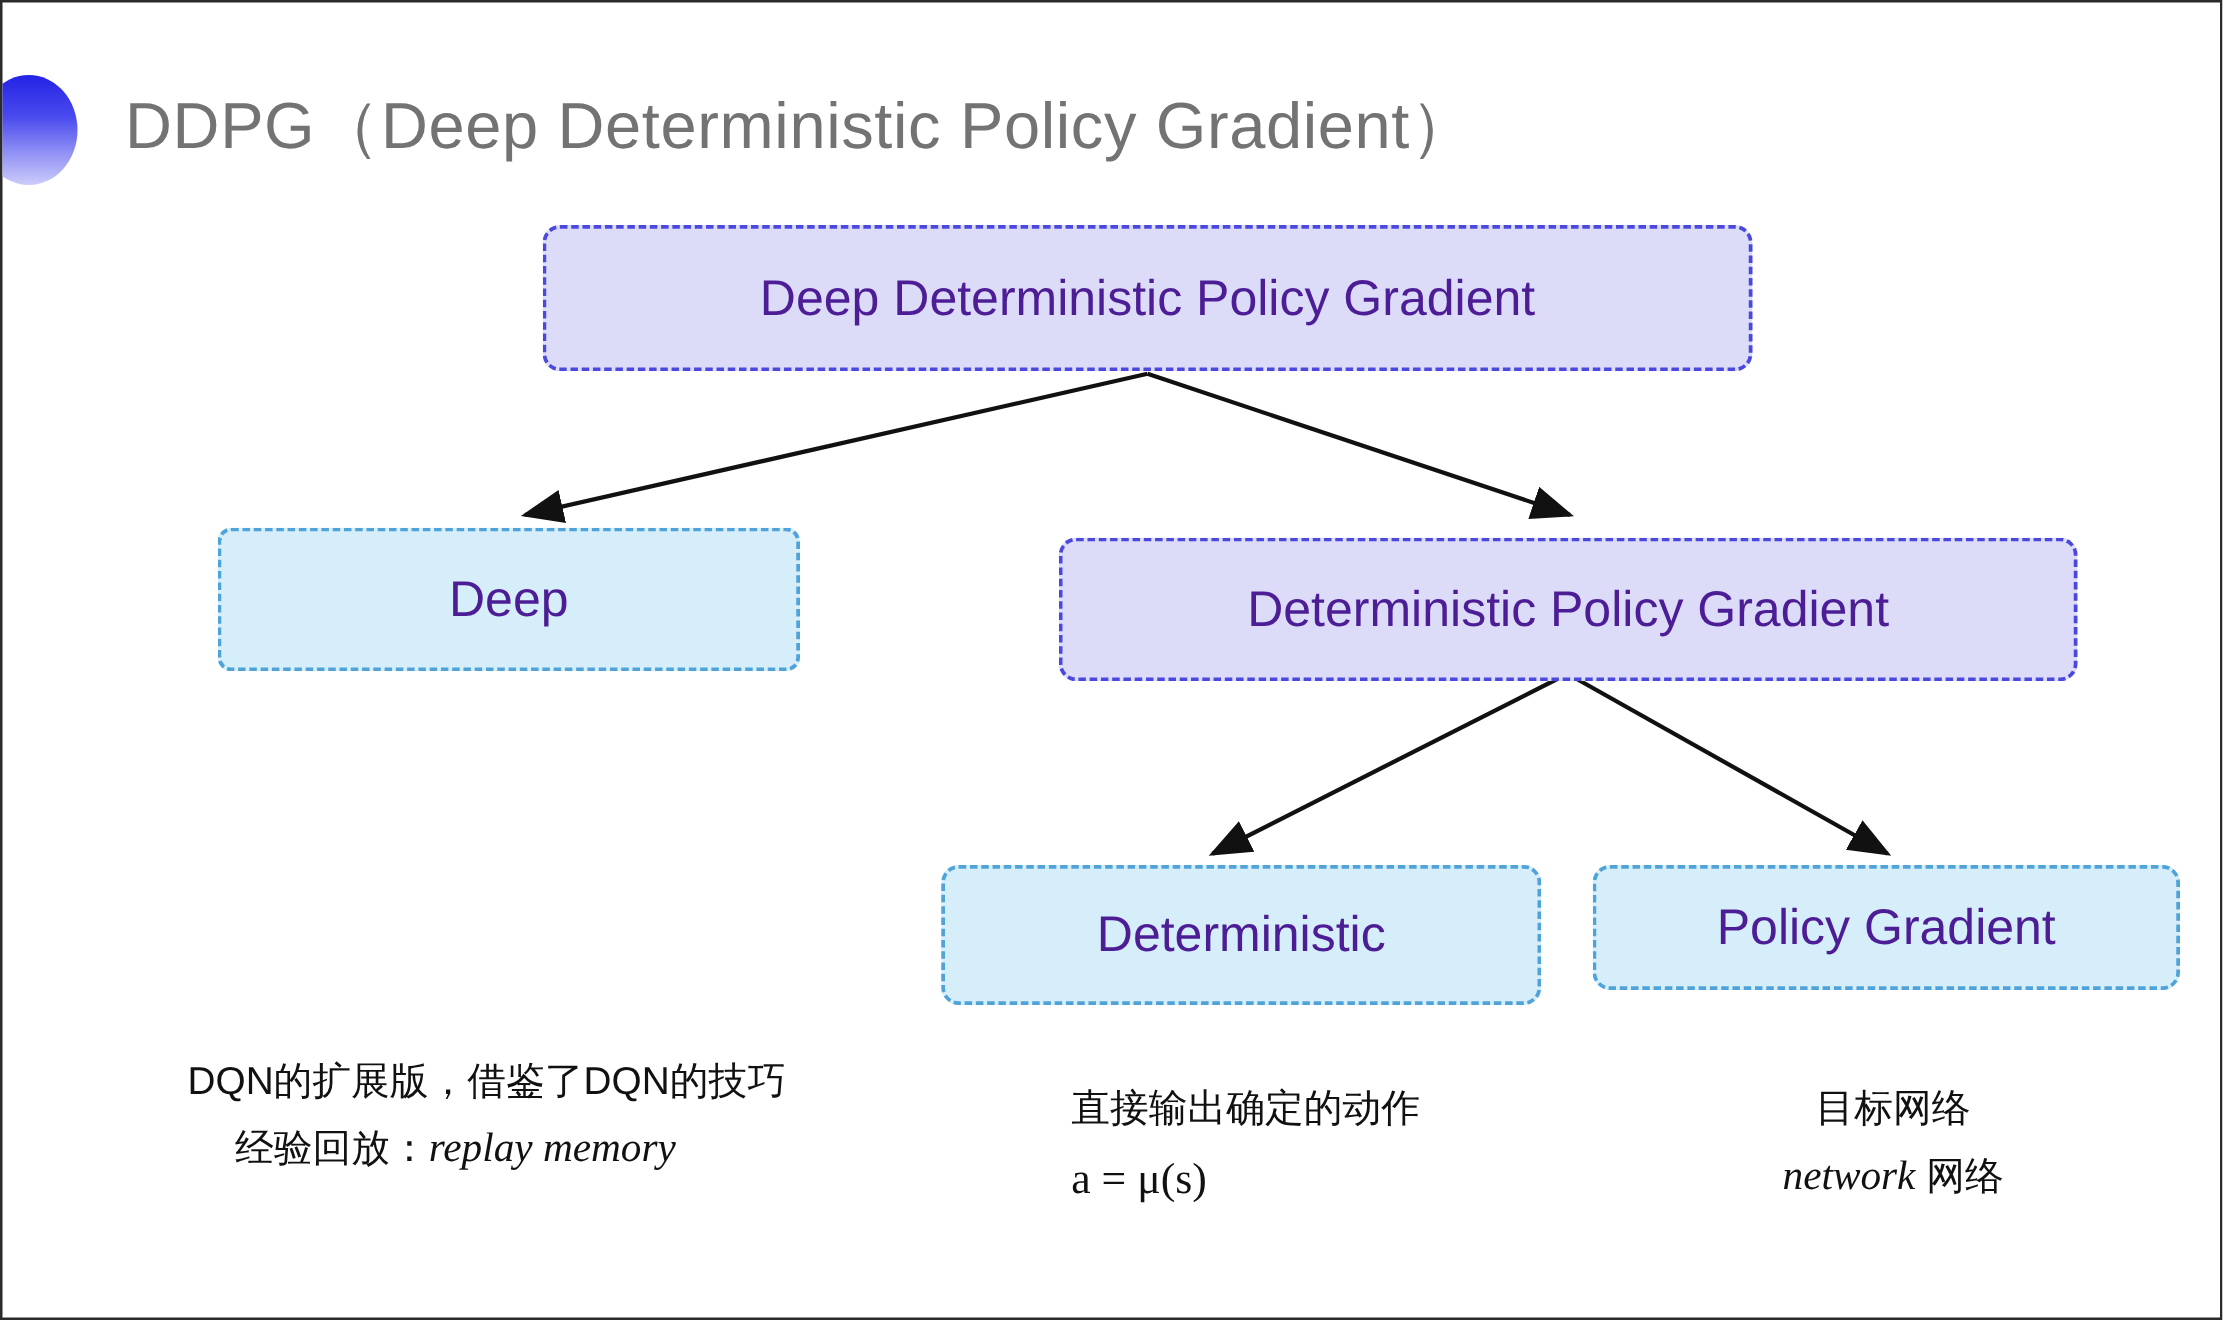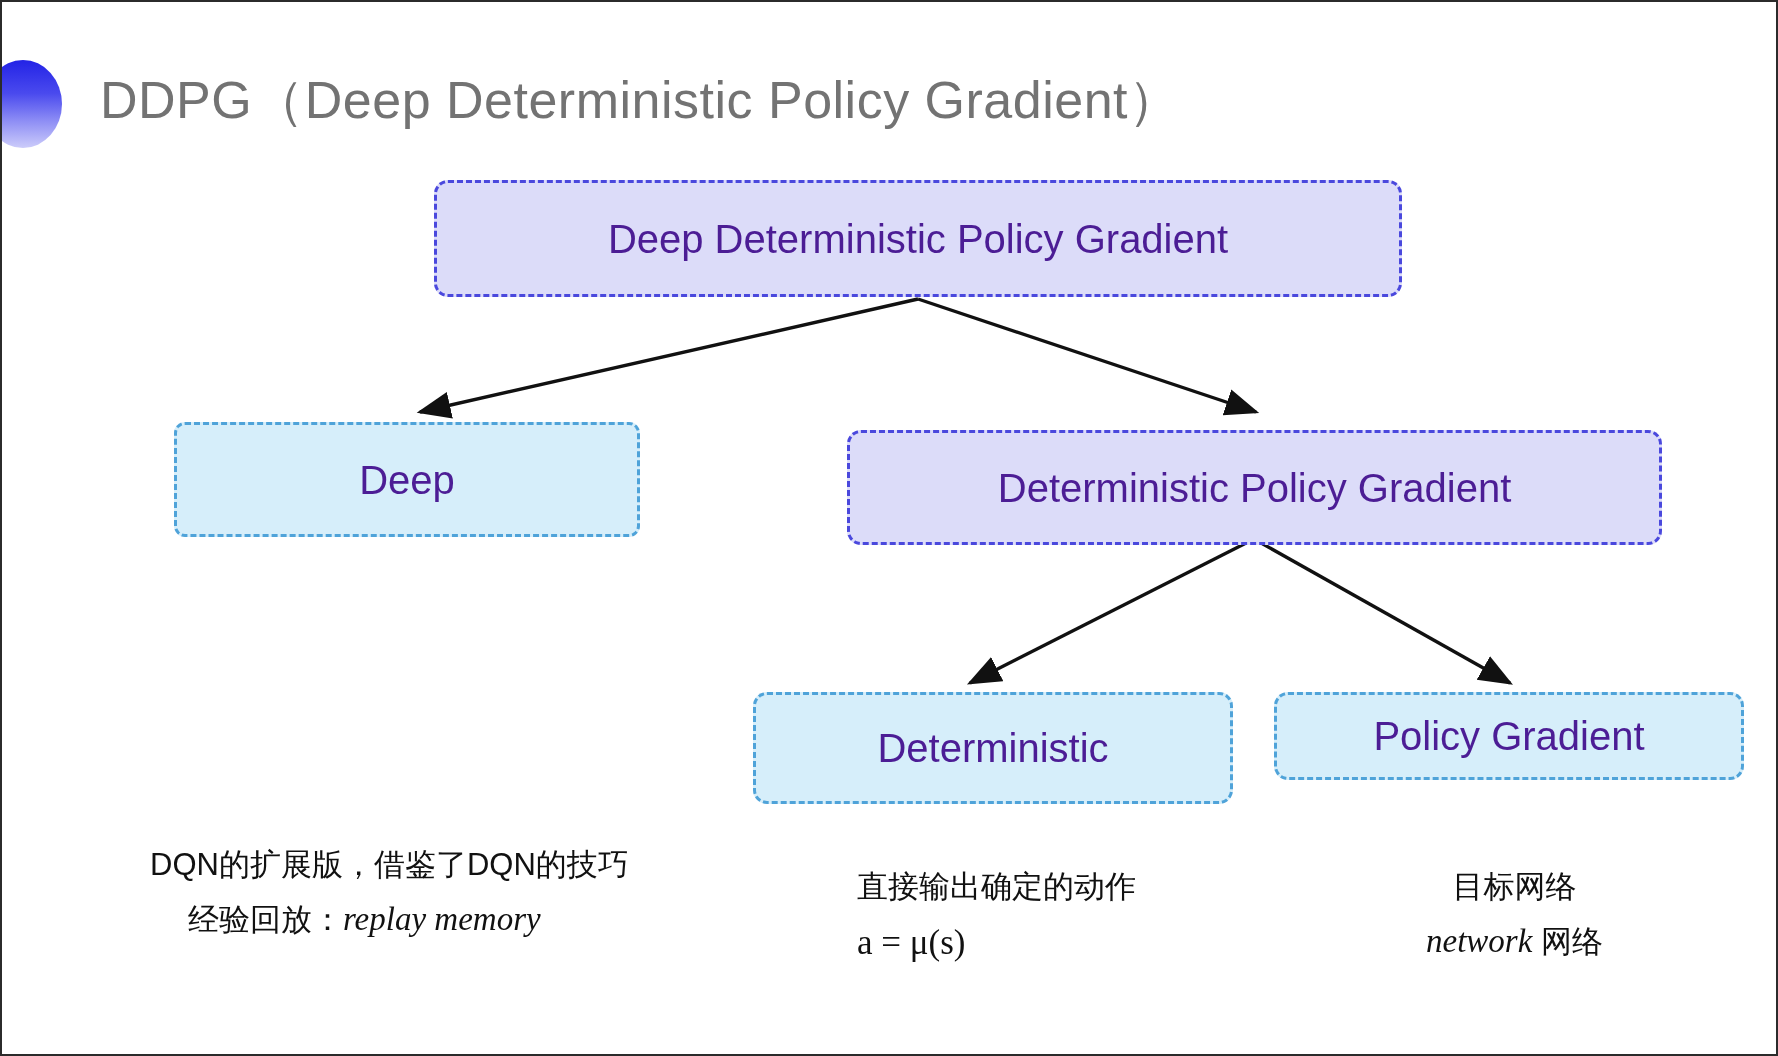--- a/index.html
+++ b/index.html
@@ -60,21 +60,21 @@
   .node.blue {
     background: #d6eefa;
     border: 3px dashed #4fa3d9;
   }
   .node-label { pointer-events: none; }
 
   #node-root       { left: 432px; top: 178px;  width: 968px; height: 117px; font-size: 40px; }
   #node-deep       { left: 172px; top: 420px;  width: 466px; height: 115px; font-size: 40px; border-radius: 11px; }
   #node-dpg        { left: 845px; top: 428px;  width: 815px; height: 115px; font-size: 40px; }
   #node-det        { left: 719px; top: 690px;  width: 480px; height: 112px; font-size: 40px; margin-left: 32px; }
-  #node-pg         { left: 1272px;top: 690px;  width: 470px; height: 88px; font-size: 40px; }
+  #node-pg         { left: 1272px;top: 690px;  width: 470px; height: 100px; font-size: 40px; }
 
   
   #arrows {
     position: absolute;
     left: 0; top: 0;
     width: 1778px;
     height: 1056px;
     pointer-events: none;
   }
 

